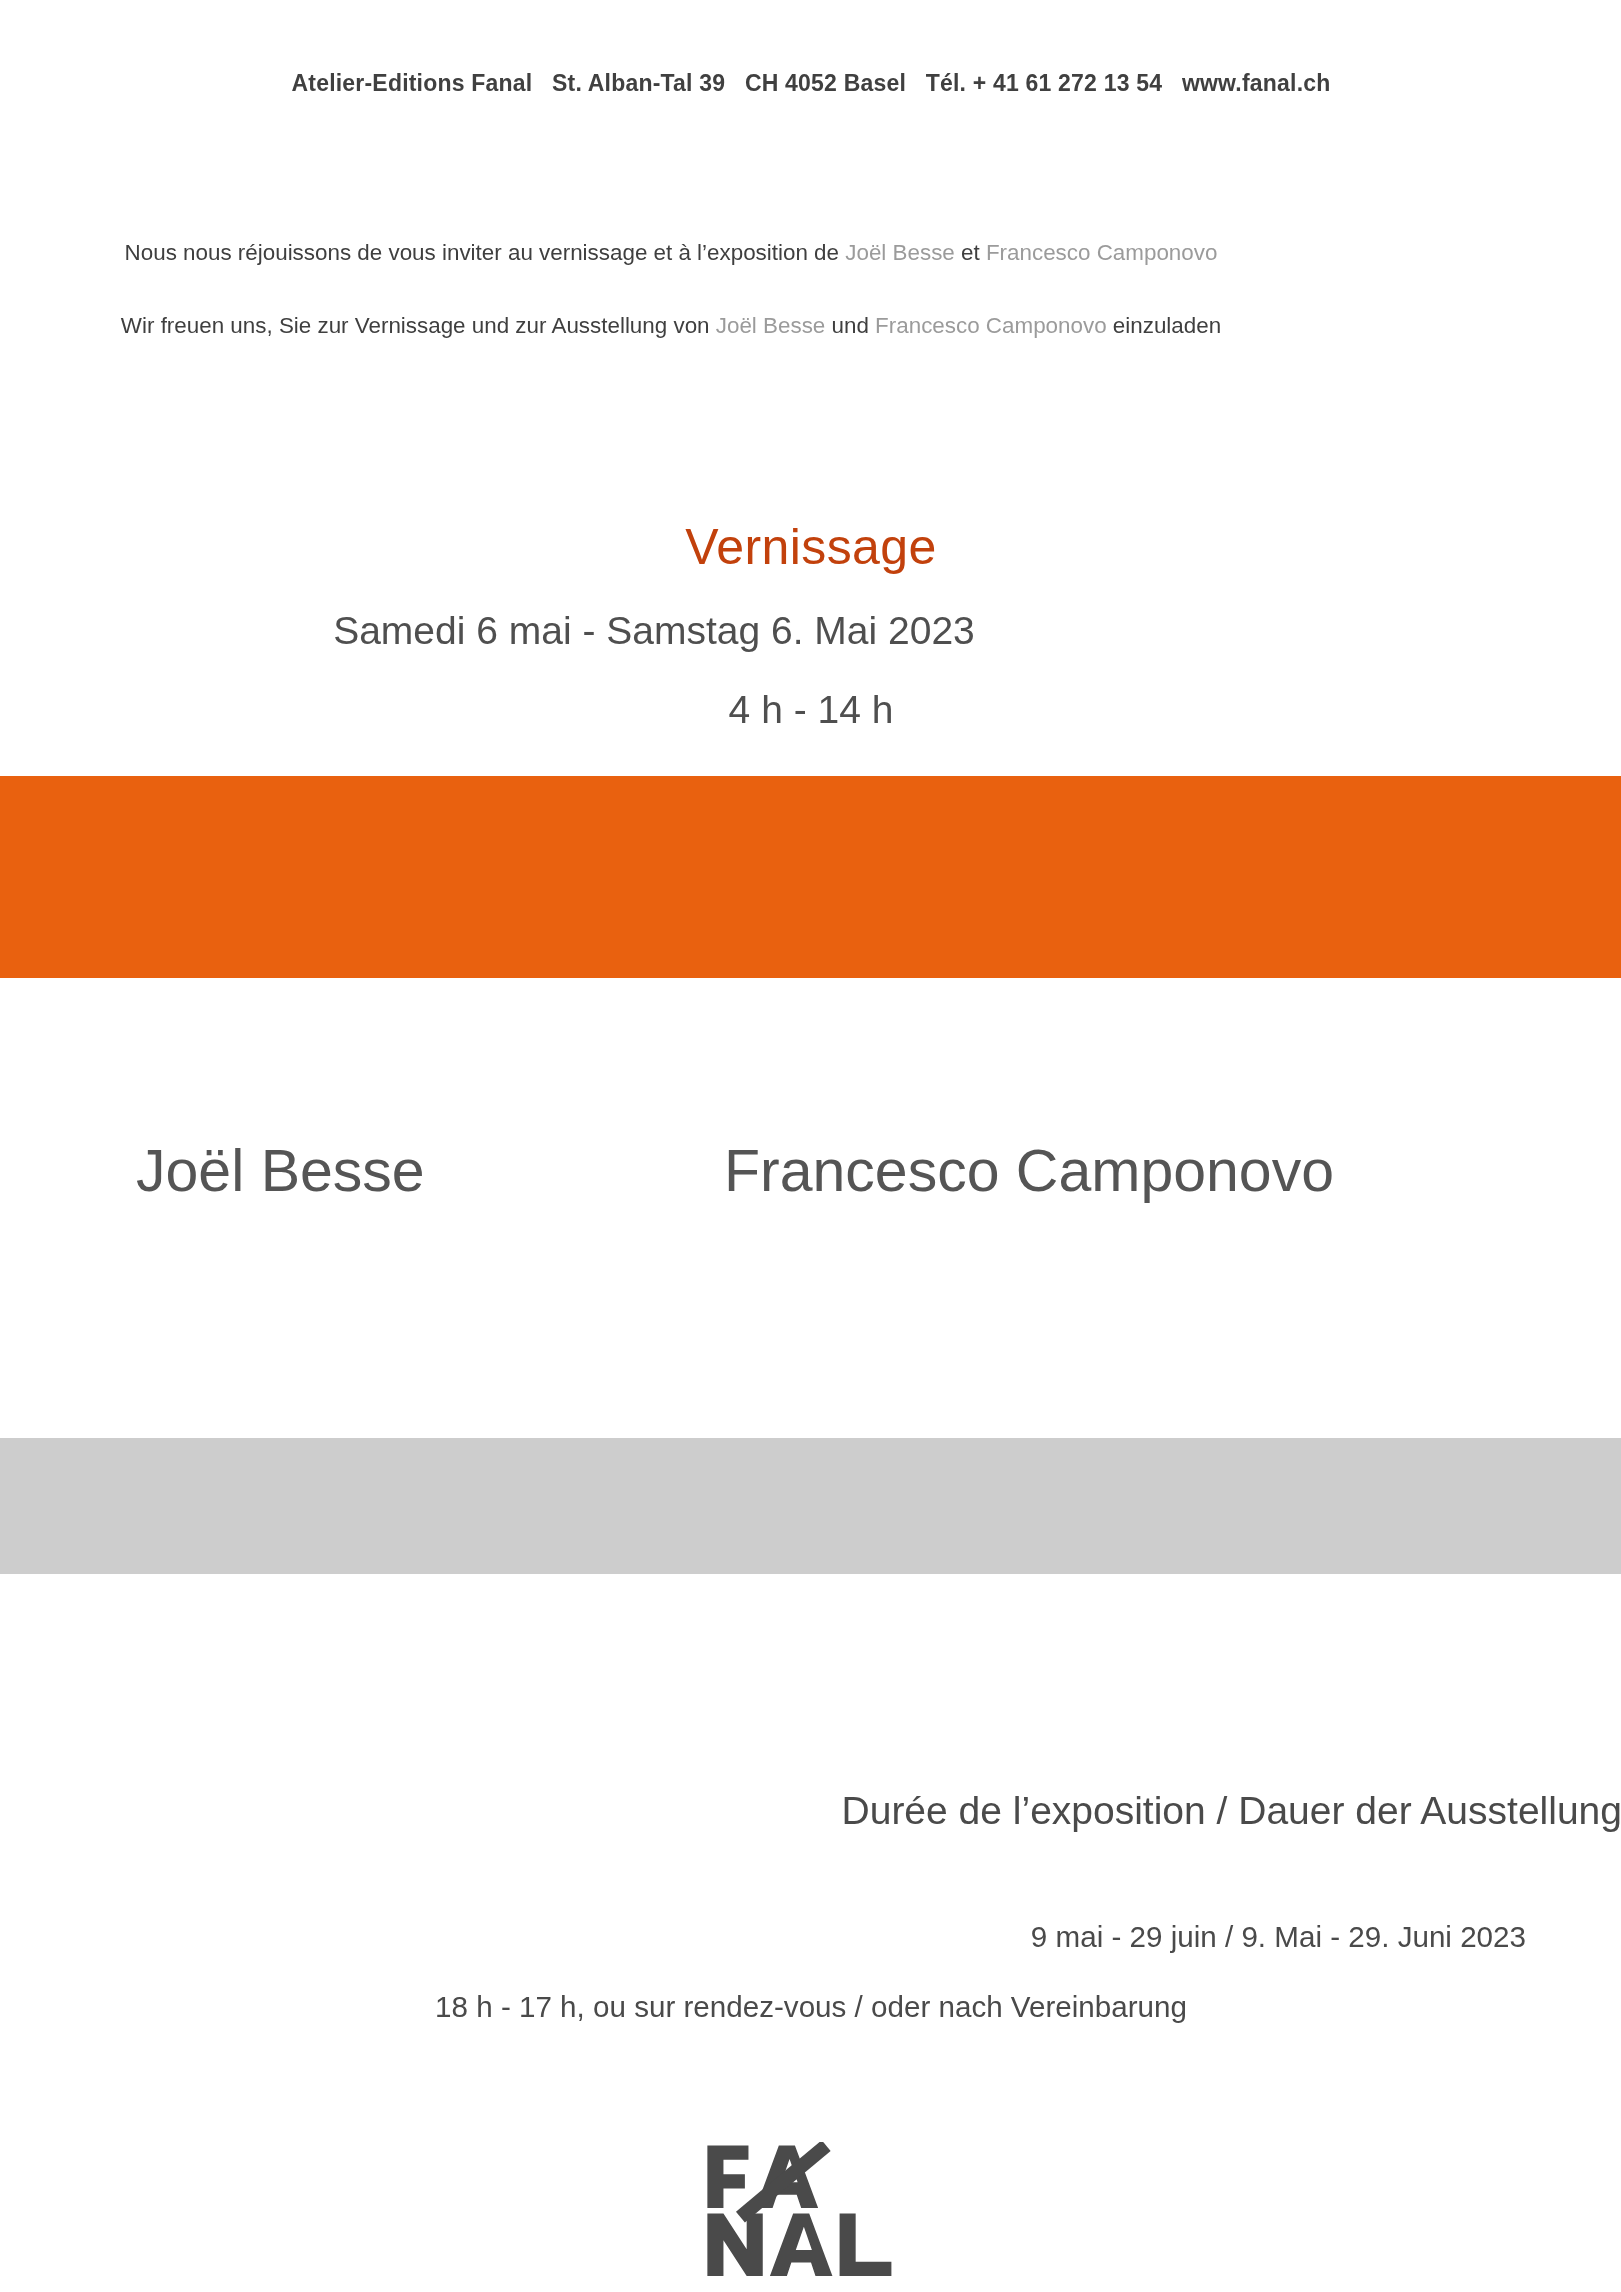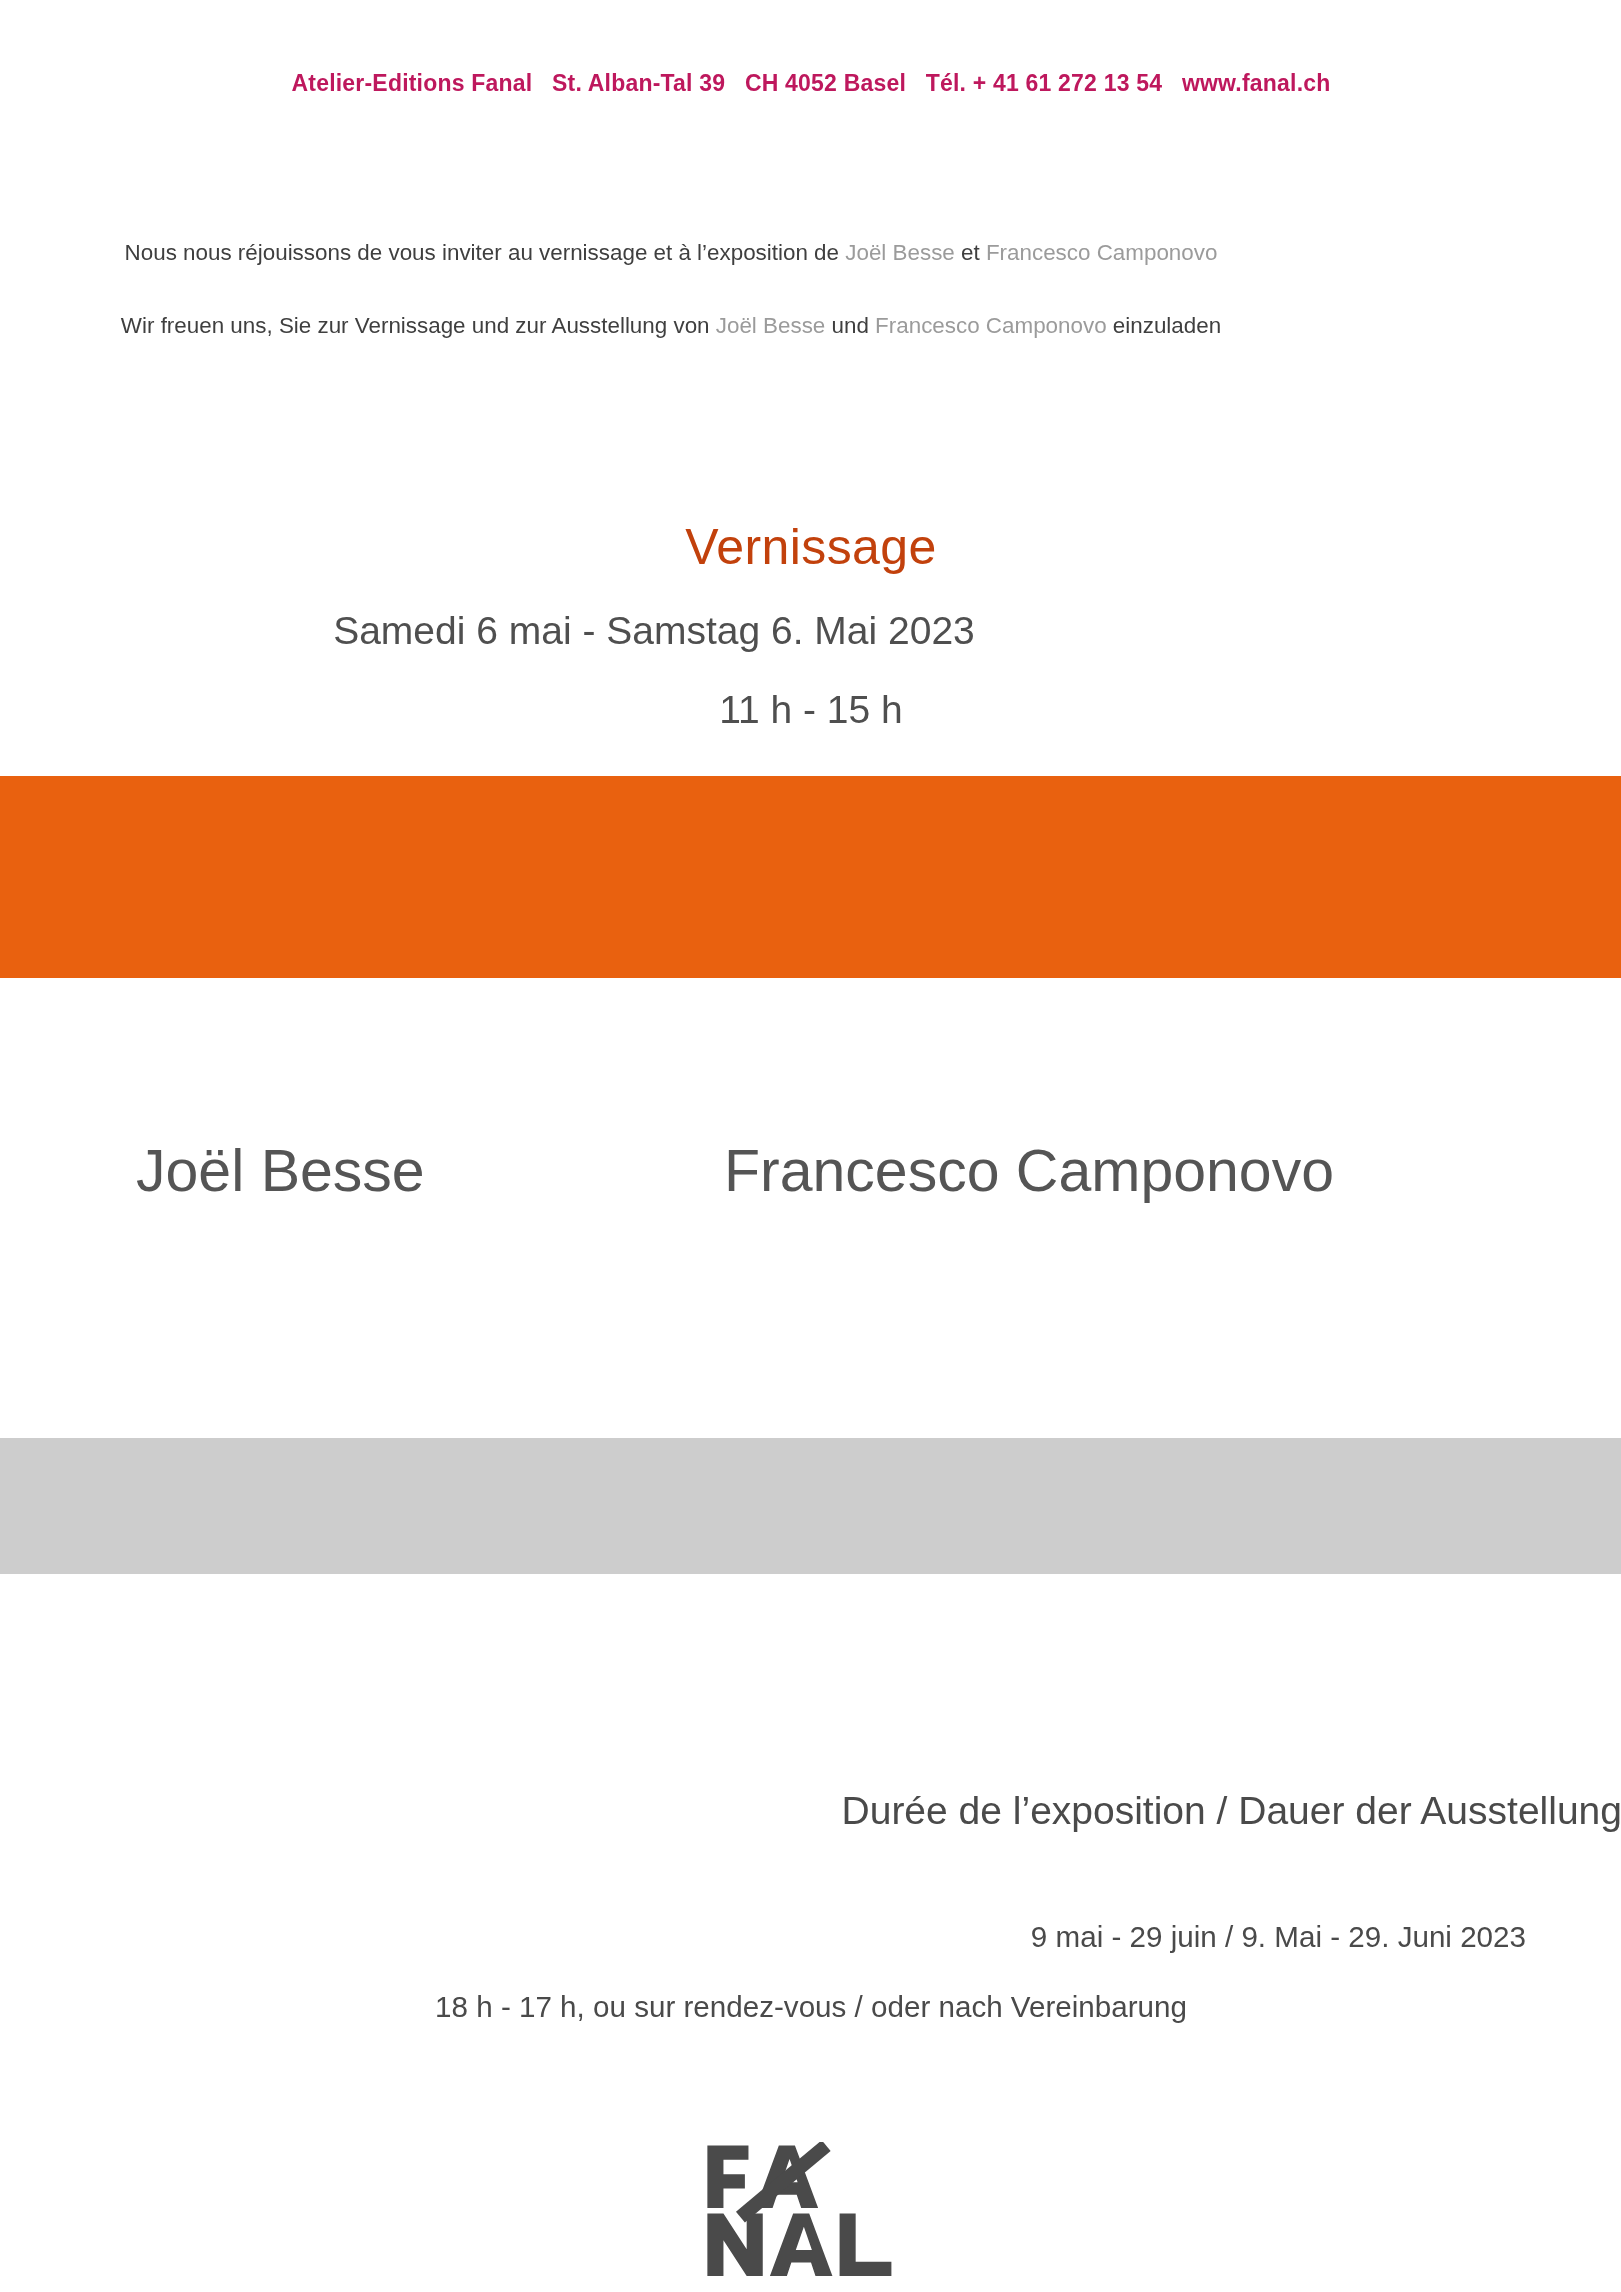--- a/index.html
+++ b/index.html
@@ -24,21 +24,21 @@
 
   
   .header {
     position: absolute;
     top: 70px;
     left: 0;
     width: 1622px;
     text-align: center;
     font-weight: bold;
     font-size: 23px;
-    color: #be185d;
+    color: #404040;
     letter-spacing: 0.2px;
     white-space: nowrap;
   }
   .header span { display: inline-block; }
   .header .gap-l { margin-left: 19.7px; }
 
   
   .invite {
     position: absolute;
     left: 0;
@@ -182,21 +182,21 @@
   <div class="invite invite-fr">
     <span>Nous nous réjouissons de vous inviter au vernissage et à l’exposition  de </span><span class="name">Joël Besse</span><span> et </span><span class="name">Francesco Camponovo</span>
   </div>
 
   <div class="invite invite-de">
     <span>Wir freuen uns, Sie zur Vernissage und zur  Ausstellung von </span><span class="name">Joël Besse</span><span> und </span><span class="name">Francesco Camponovo</span><span> einzuladen</span>
   </div>
 
   <div class="vernissage-title">Vernissage</div>
   <div class="vernissage-date">Samedi 6 mai - Samstag 6. Mai 2023</div>
-  <div class="vernissage-time">11 h - 15 h</div>
+  <div class="vernissage-time">4 h - 14 h</div>
 
   <div class="band-orange"></div>
 
   <div class="artists">
     <div class="artist-1">Joël Besse</div>
     <div class="artist-2">Francesco Camponovo</div>
   </div>
 
   <div class="band-grey"></div>
 

